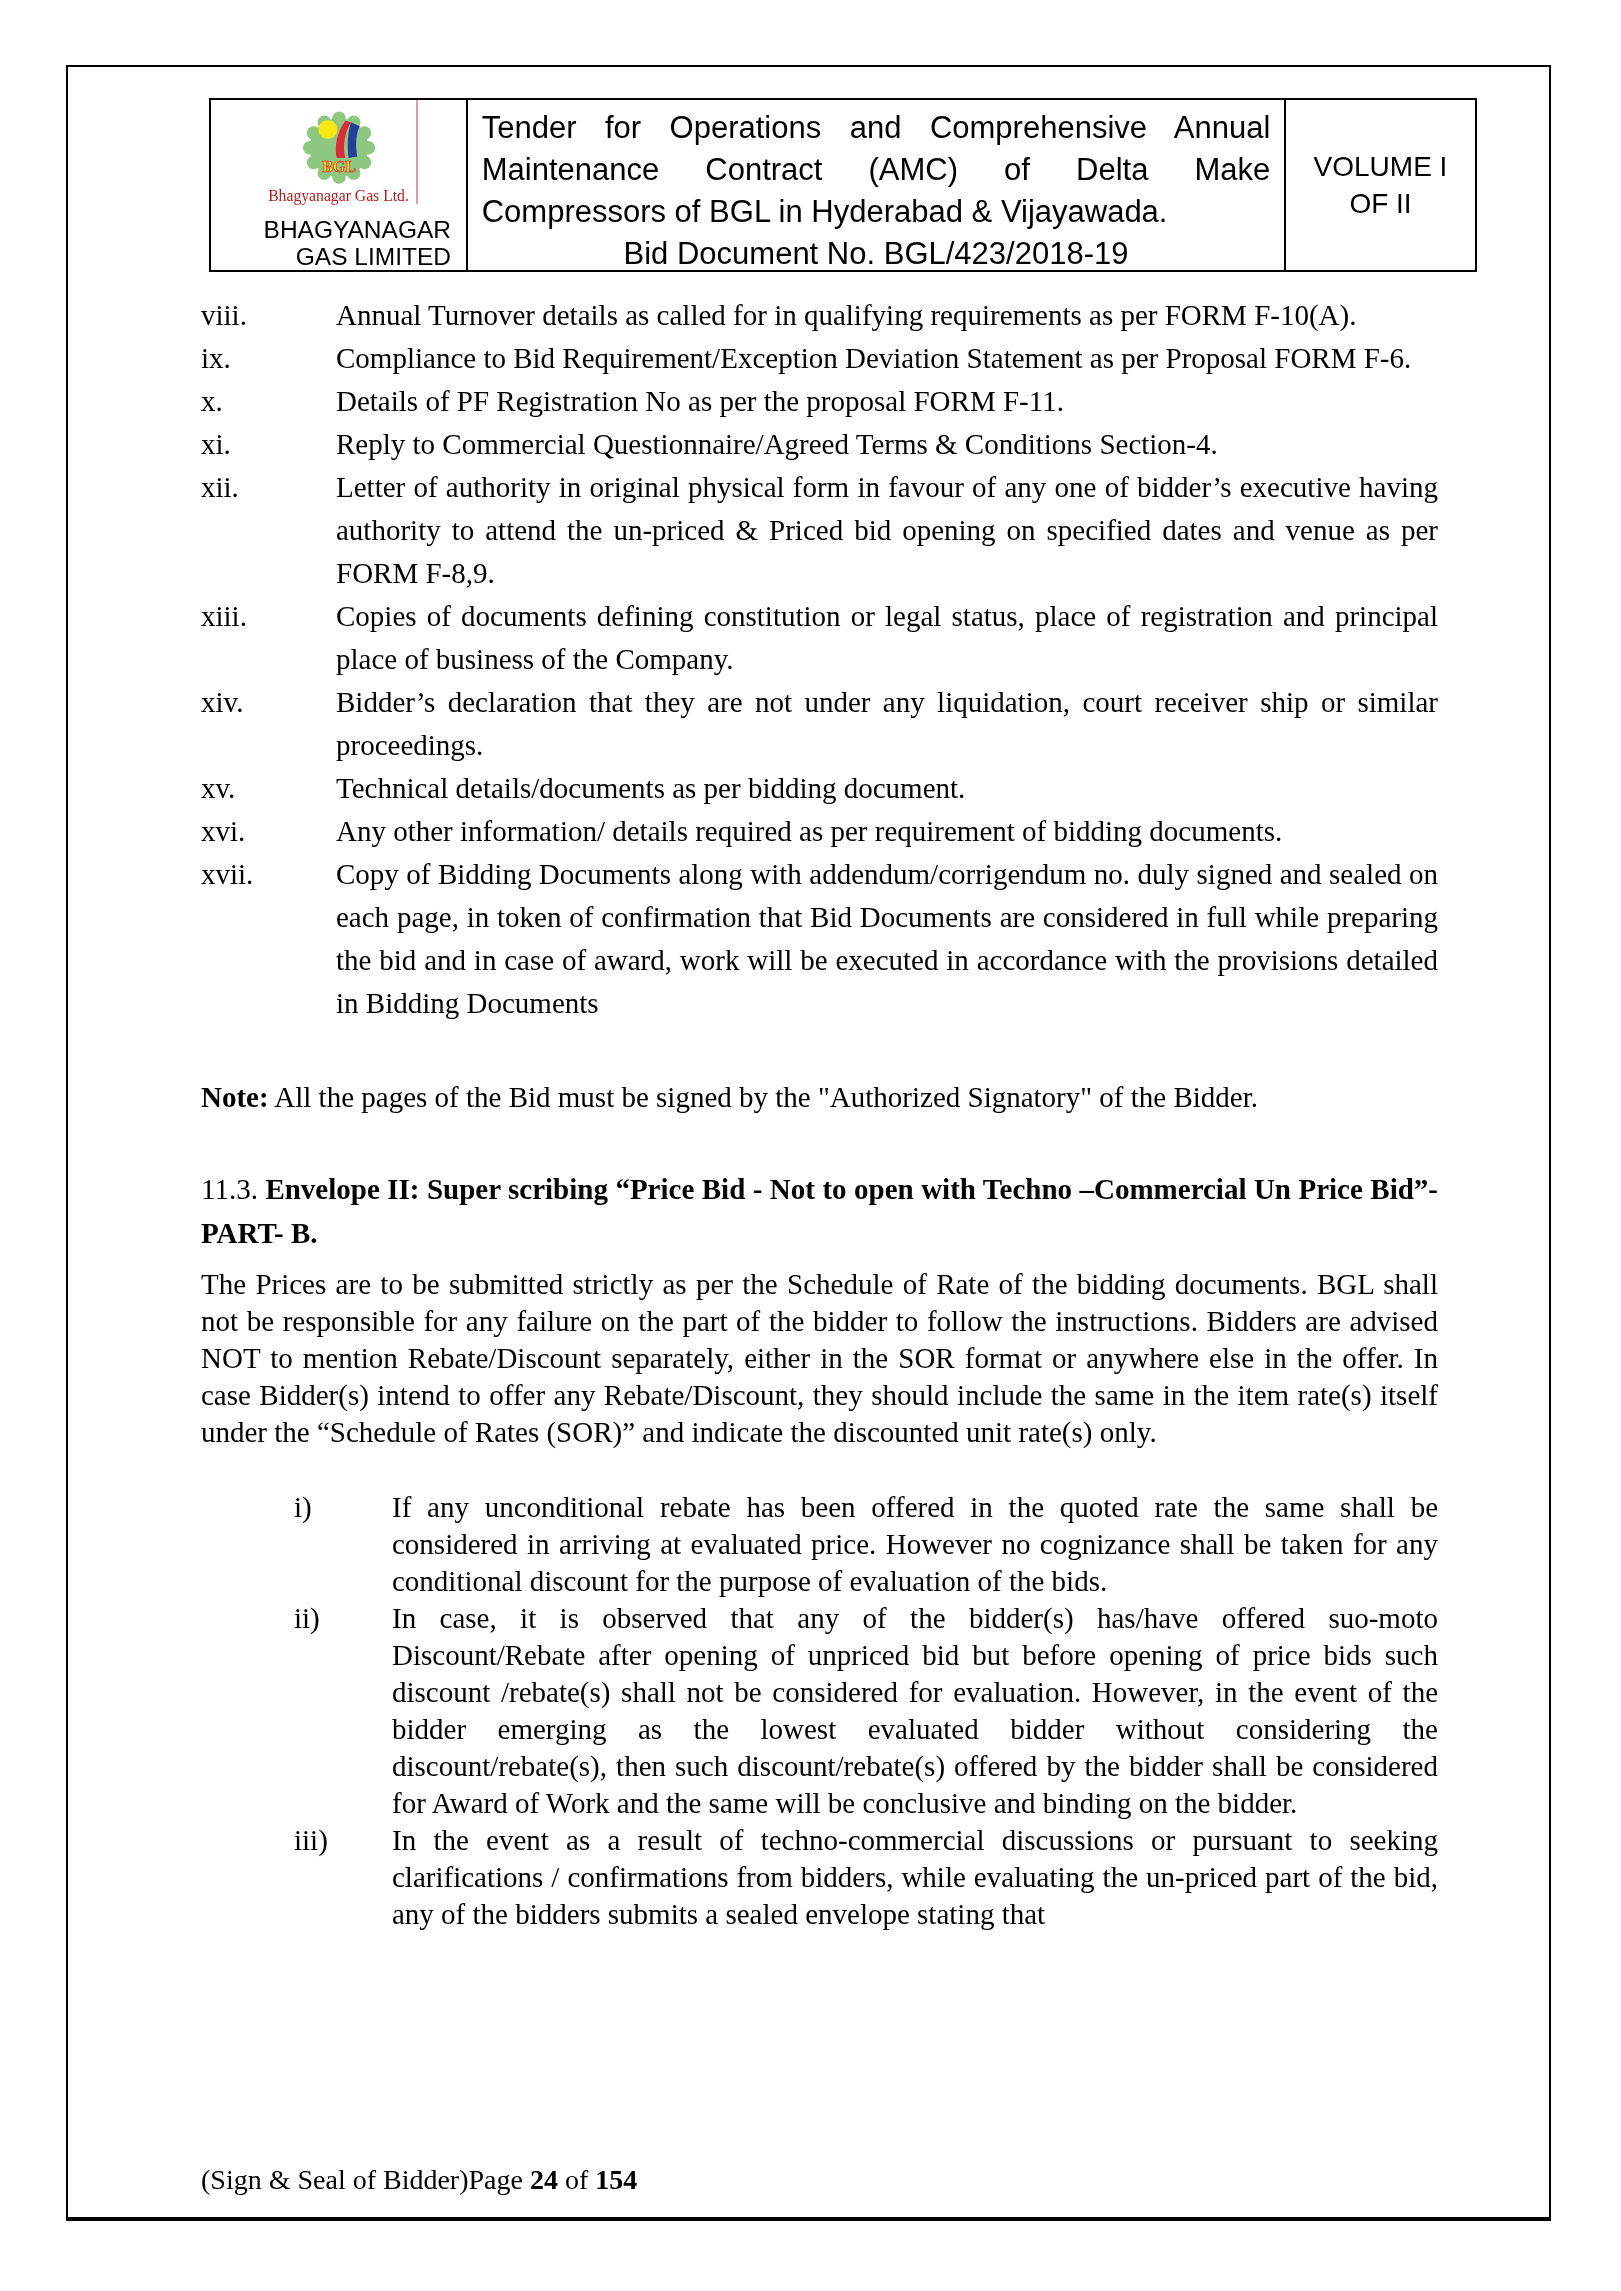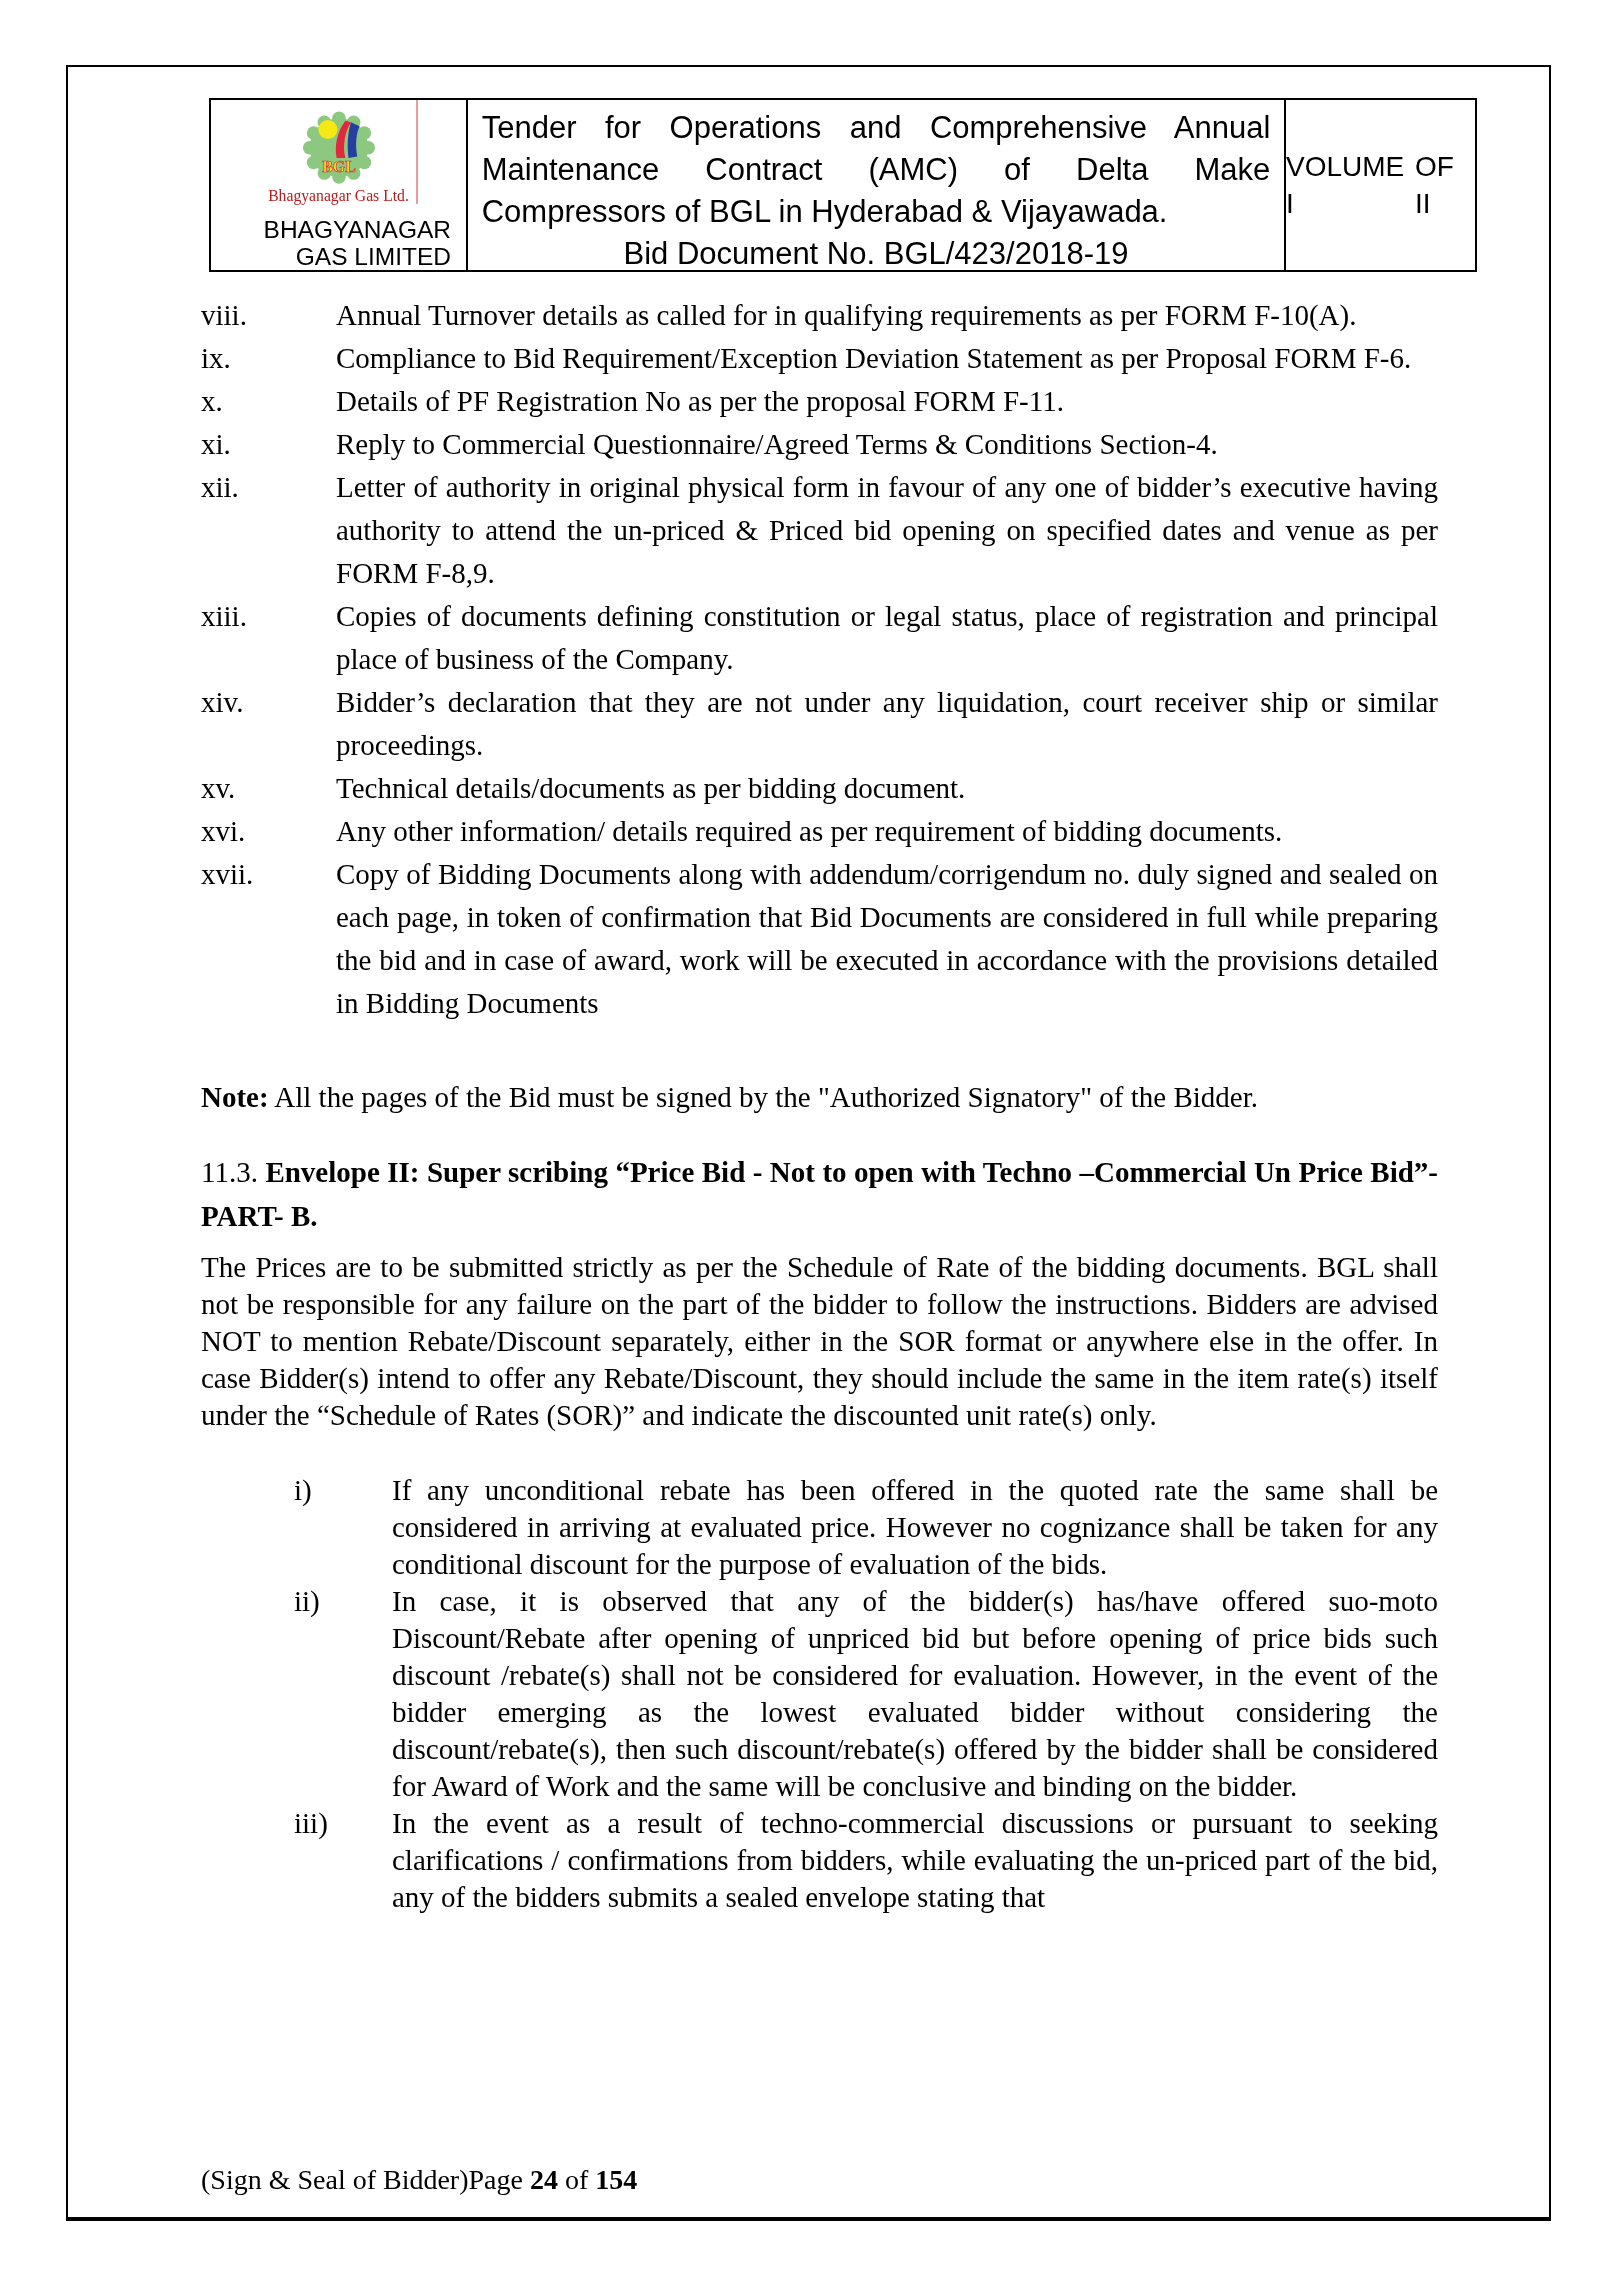--- a/index.html
+++ b/index.html
@@ -57,39 +57,39 @@
     border-right: 2px solid #000;
     box-sizing: border-box;
     padding: 6.9px 13.7px 3.9px 13.7px;
     font-family: "Liberation Sans", sans-serif;
     font-size: 31px; line-height: 42px;
   }
   .title-main { text-align: justify; }
   .title-doc { text-align: center; }
   .cell-volume {
     width: 189px; flex: none;
-    display: flex; flex-direction: row;
+    display: flex; flex-direction: column;
     align-items: center; justify-content: center;
     font-family: "Liberation Sans", sans-serif;
     font-size: 28px; line-height: 37px;
   }
   
   .content {
     position: absolute; left: 201px; top: 294px;
     width: 1237px;
     font-size: 29px;
   }
   .l1-item { display: flex; line-height: 43px; }
   .l1-num  { width: 103px; flex: none; text-align: left; }
   .l1-text { margin-left: 32px; flex: 1; text-align: justify; }
 
   .note { margin-top: 51px; line-height: 43px; }
   .bold { font-weight: bold; }
 
-  .section-heading { margin-top: 31px; line-height: 44px; text-align: justify; }
+  .section-heading { margin-top: 48px; line-height: 44px; text-align: justify; }
 
   .body-paragraph { margin-top: 10.8px; line-height: 37px; text-align: justify; }
 
   .conditions-list { margin-top: 38px; }
   .l2-item { display: flex; line-height: 37px; }
   .l2-num  { margin-left: 93px; width: 98px; flex: none; text-align: left; }
   .l2-text { flex: 1; text-align: justify; }
 
   
   .footer {

